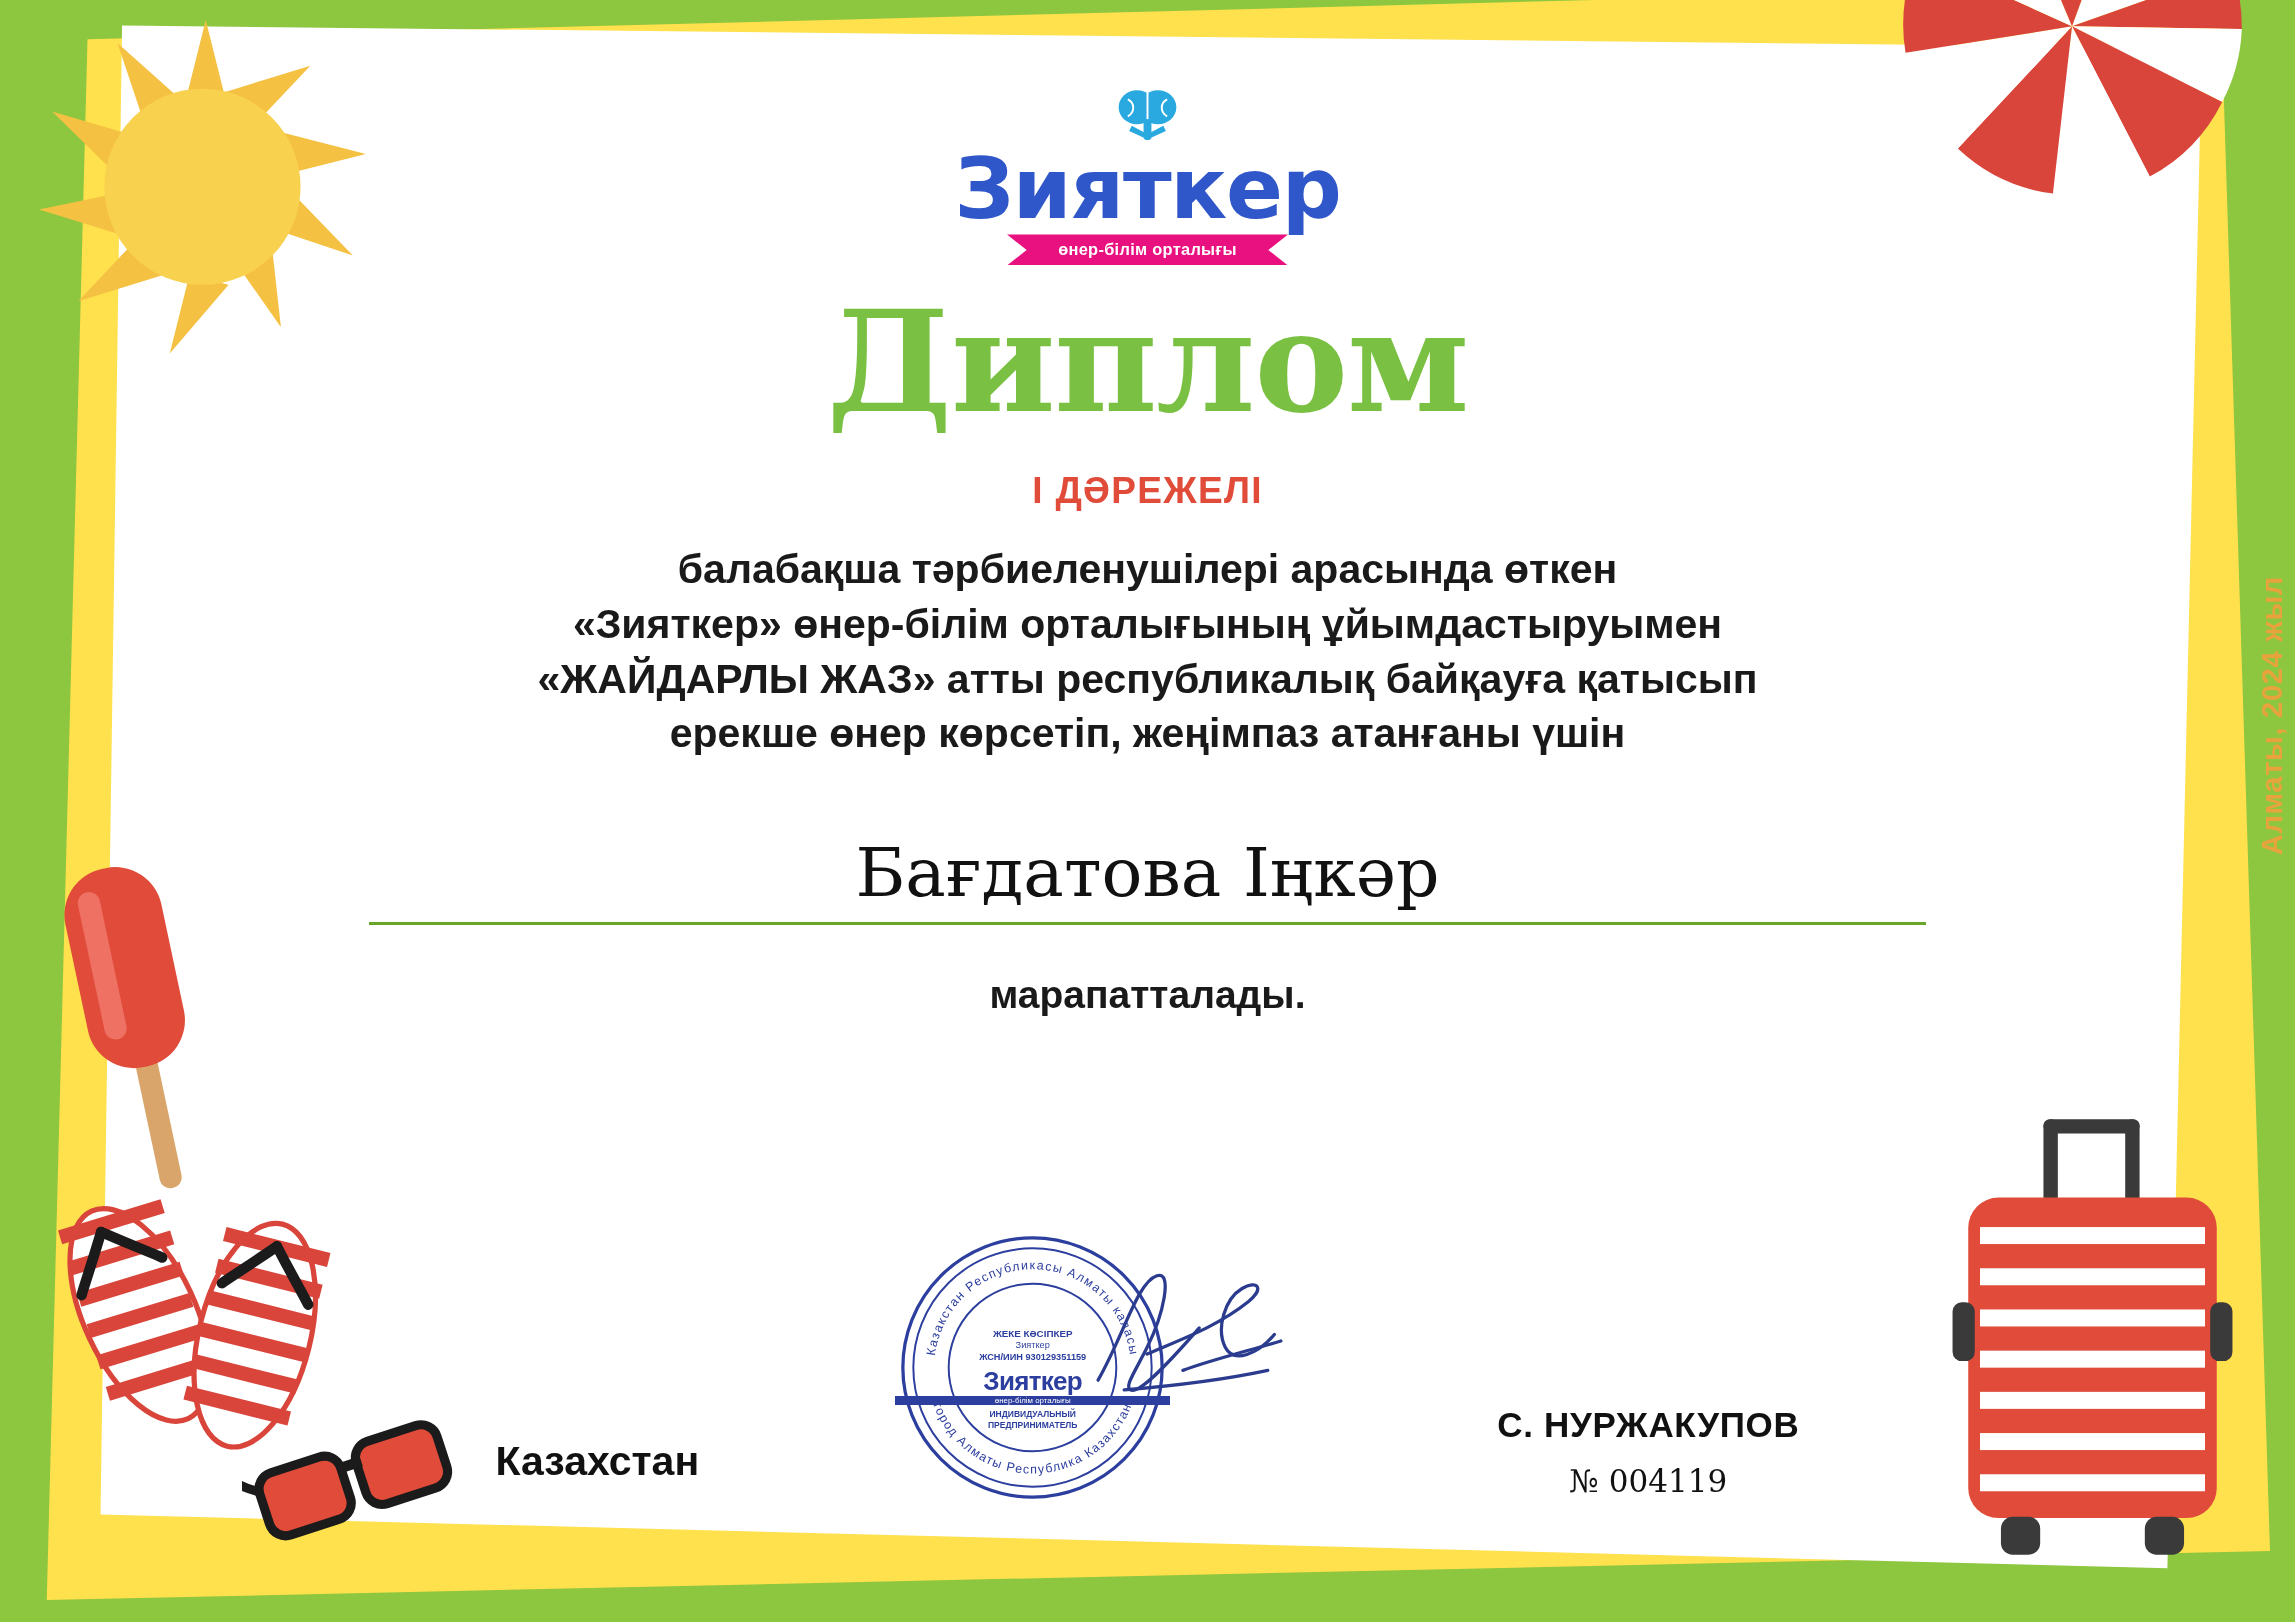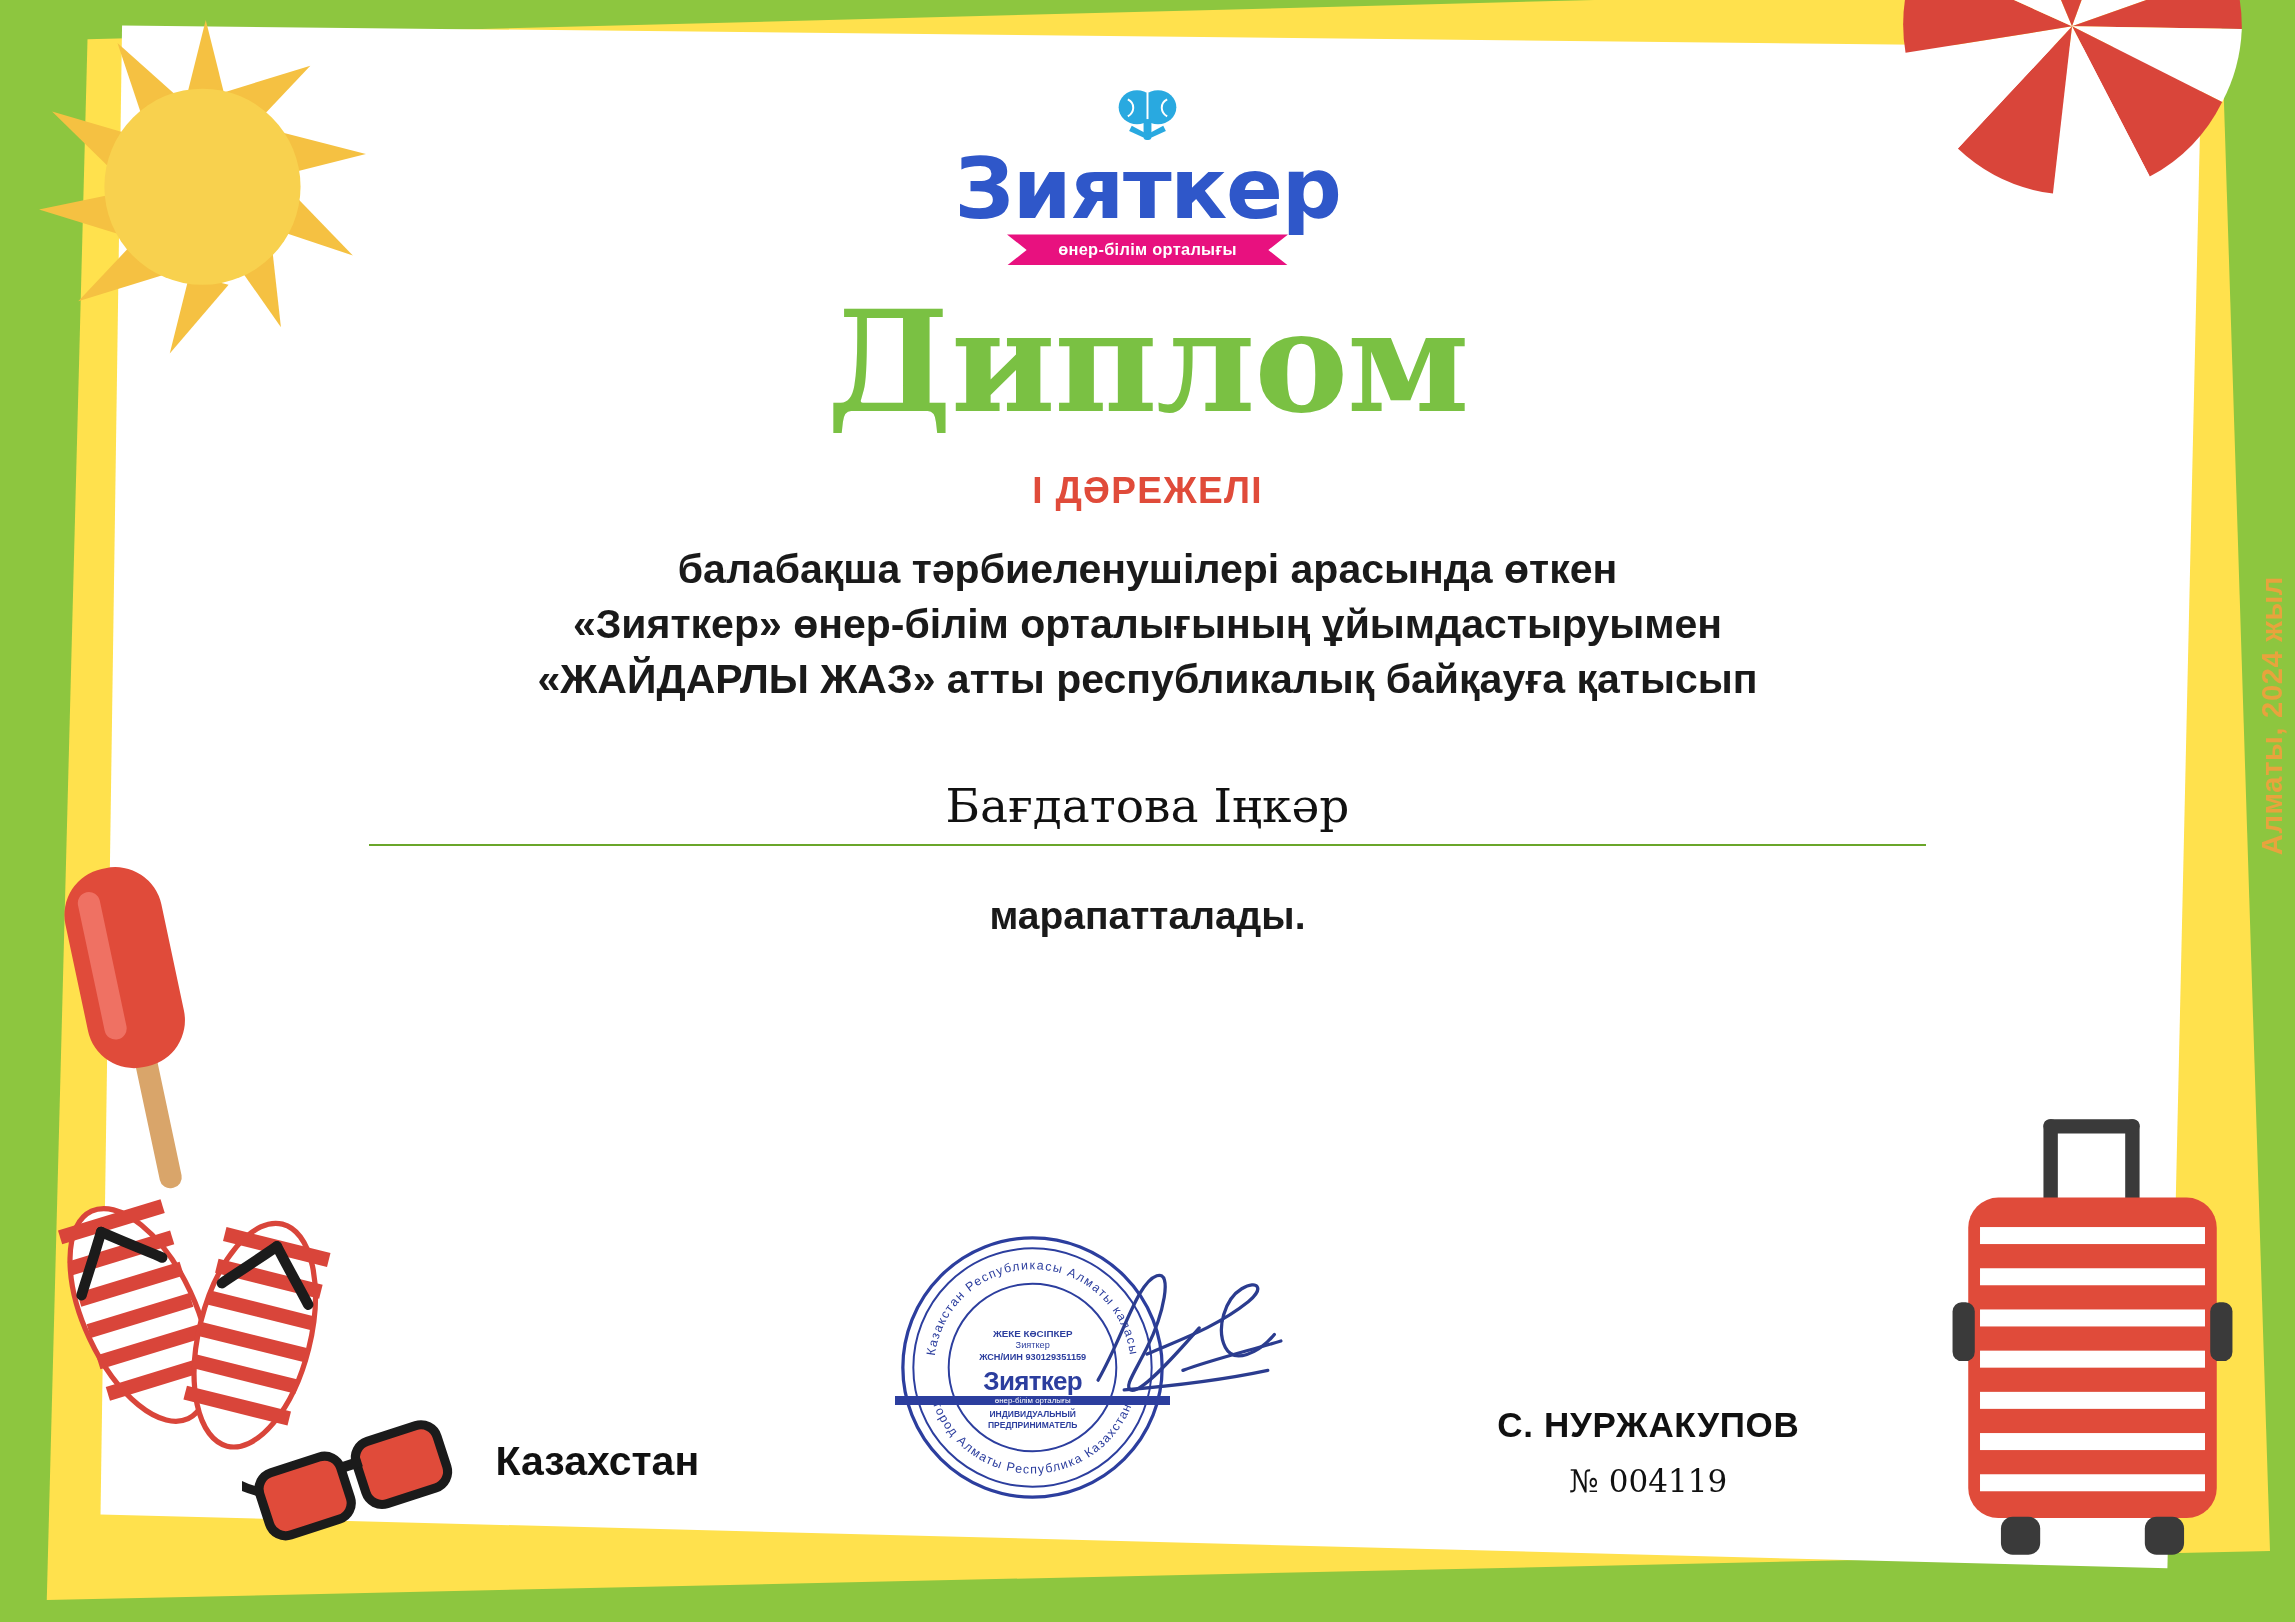--- a/index.html
+++ b/index.html
@@ -150,21 +150,21 @@
     text-align: center;
     font-size: 41px;
     font-weight: bold;
     color: #1a1a1a;
     line-height: 1.33;
   }
 
   .recipient {
     margin-top: 72px;
     font-family: "DejaVu Serif", serif;
-    font-size: 47px;
+    font-size: 68px;
     color: #111111;
     text-align: center;
   }
   .recipient-line {
     margin-top: 10.5px;
     width: 1557px;
     height: 2.6px;
     background: #6aa62a;
   }
 
@@ -392,20 +392,21 @@
   </div>
 
   <div class="title">Диплом</div>
 
   <div class="degree">I ДӘРЕЖЕЛІ</div>
 
   <div class="body-text">
     <div>балабақша тәрбиеленушілері арасында өткен</div>
     <div>«Зияткер» өнер-білім орталығының ұйымдастыруымен</div>
     <div>«ЖАЙДАРЛЫ ЖАЗ» атты республикалық байқауға қатысып</div>
+    <div>ерекше өнер көрсетіп, жеңімпаз атанғаны үшін</div>
   </div>
 
   <div class="recipient">Бағдатова Іңкәр</div>
   <div class="recipient-line"></div>
 
   <div class="awarded">марапатталады.</div>
 
 </div>
 
 <div class="sign-row">

